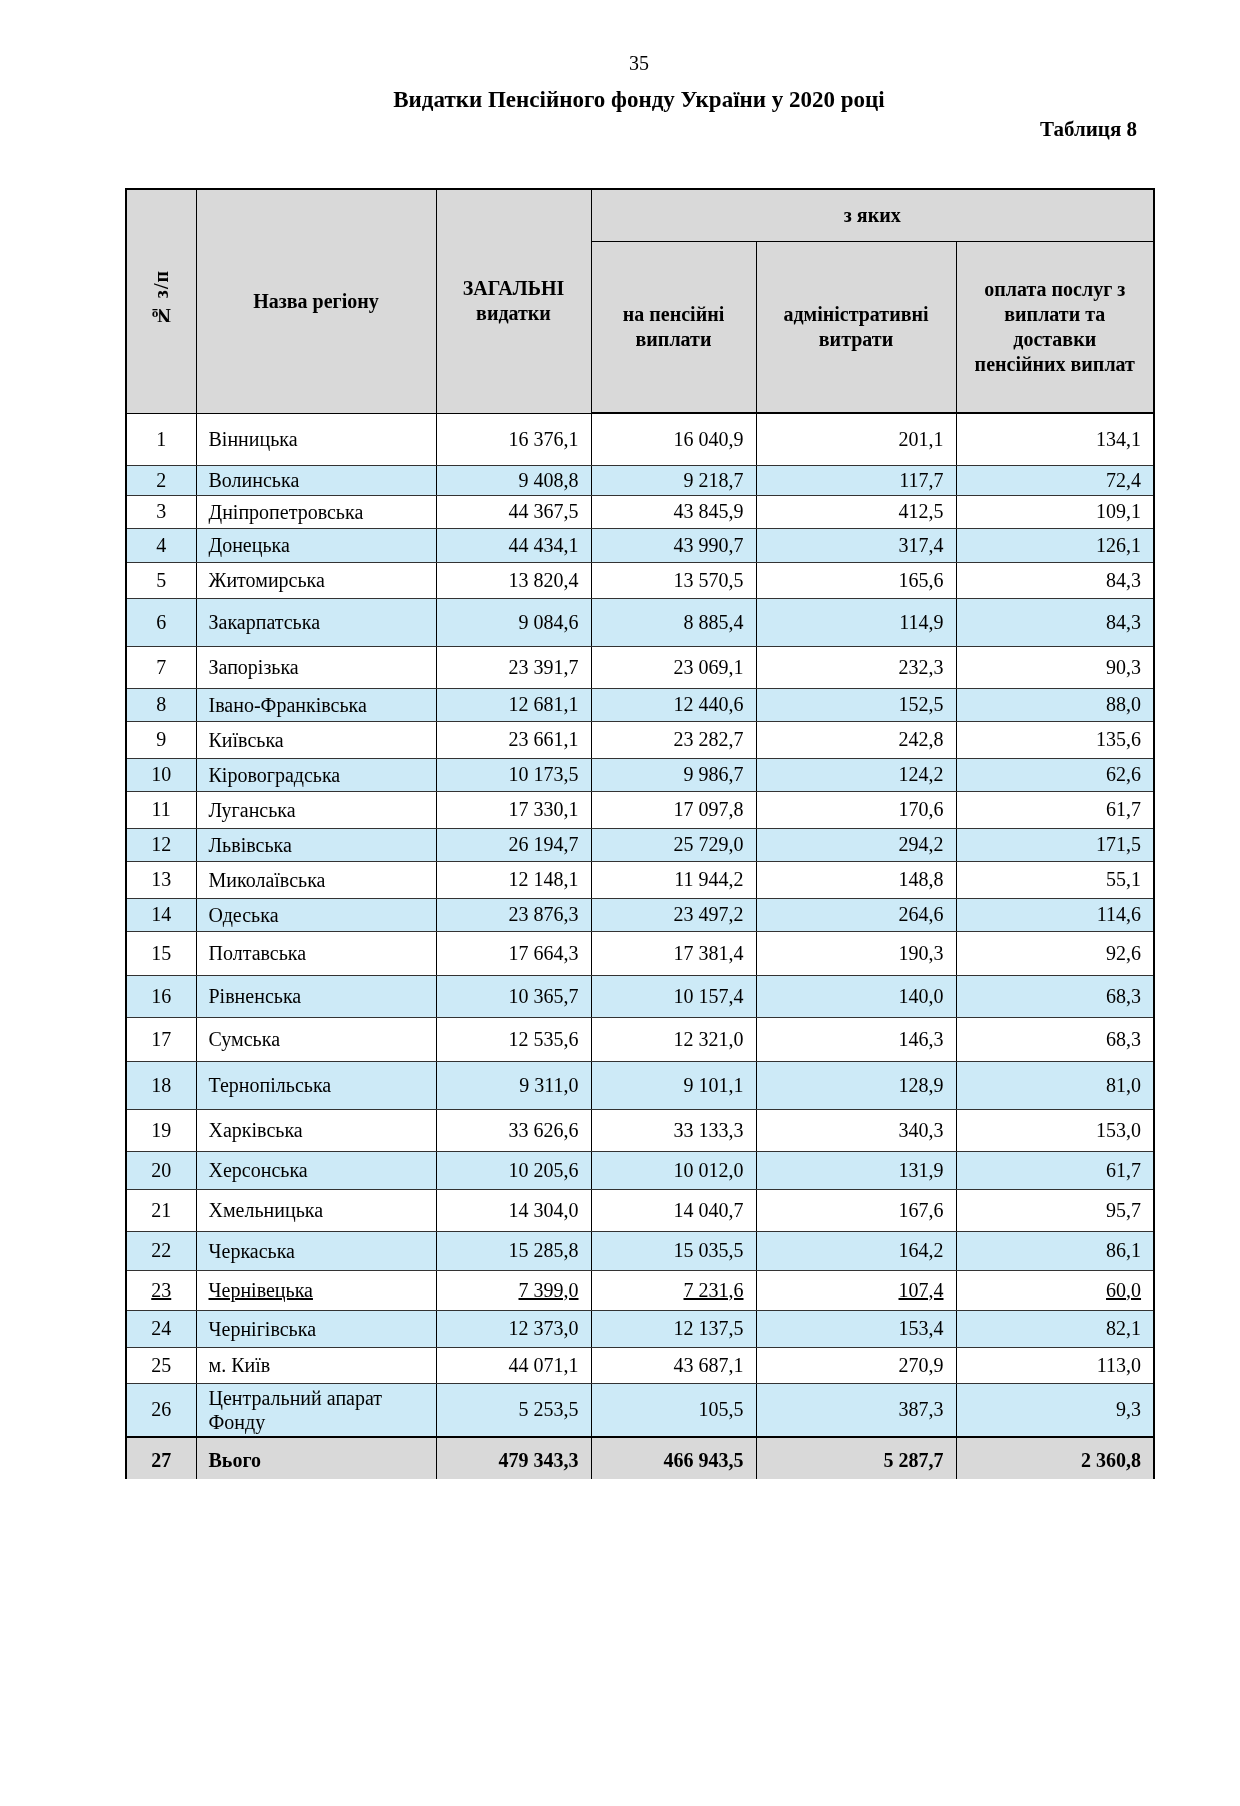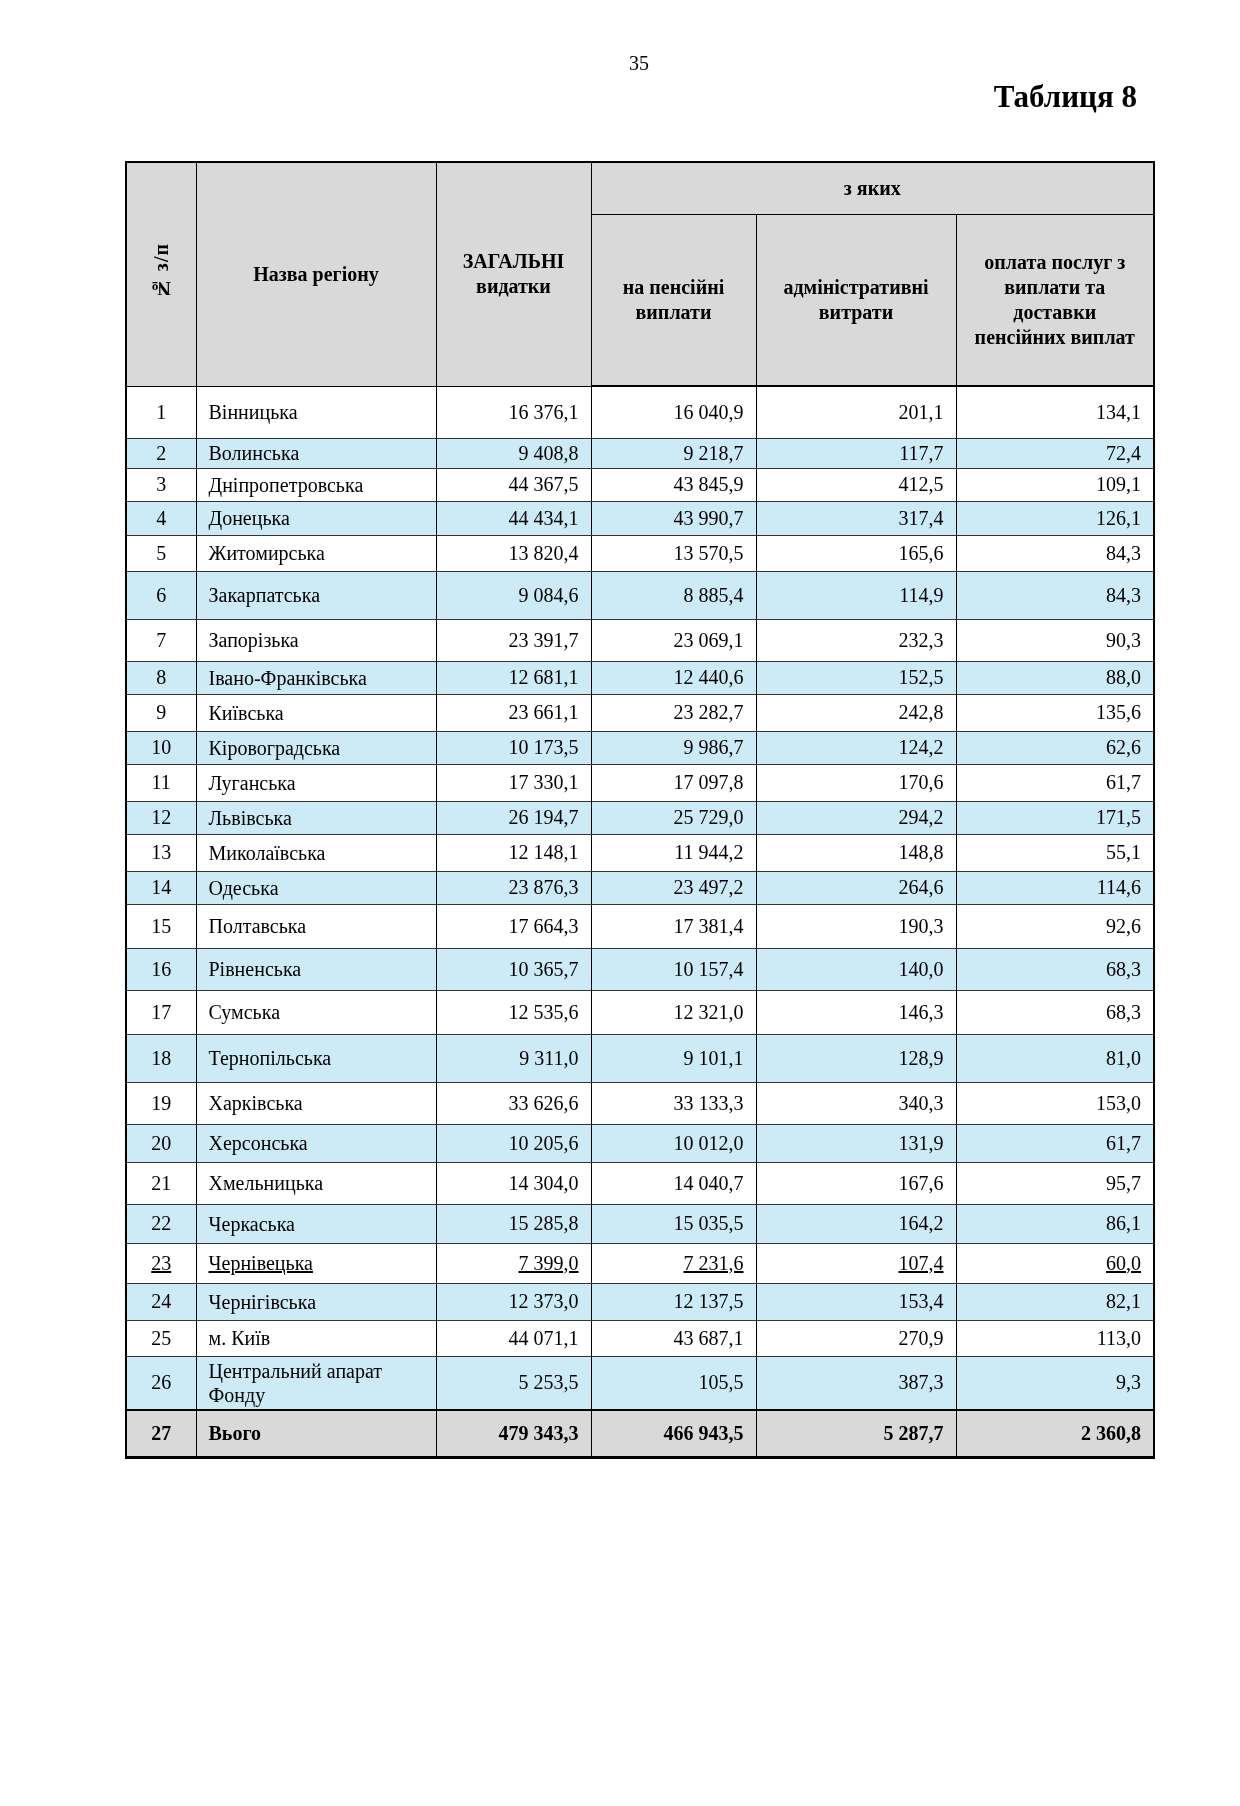--- a/index.html
+++ b/index.html
@@ -31,21 +31,21 @@
     margin-top: 12px;
     text-align: center;
     font-size: 23px;
     font-weight: bold;
   }
   .table-label {
     margin-top: 4px;
     padding-right: 16px;
     box-sizing: border-box;
     text-align: right;
-    font-size: 31px;
+    font-size: 21px;
     font-weight: bold;
   }
   table.main {
     border-collapse: collapse;
     table-layout: fixed;
     width: 1028px;
     margin-top: 46px;
     border: 2px solid #000000;
   }
   col.c1 { width: 70px; }
@@ -98,20 +98,21 @@
     border-top: 2px solid #000000;
     border-bottom: 3px solid #000000;
   }
 </style>
 </head>
 <body>
 
 <div class="page">
   <div class="content">
     <div class="page-number">35</div>
+    <div class="doc-title">Видатки Пенсійного фонду України у 2020 році</div>
     <div class="table-label">Таблиця 8</div>
 
     <table class="main">
       <colgroup>
         <col class="c1">
           <col class="c2">
           <col class="c3">
           <col class="c4">
           <col class="c5">
           <col class="c6">

